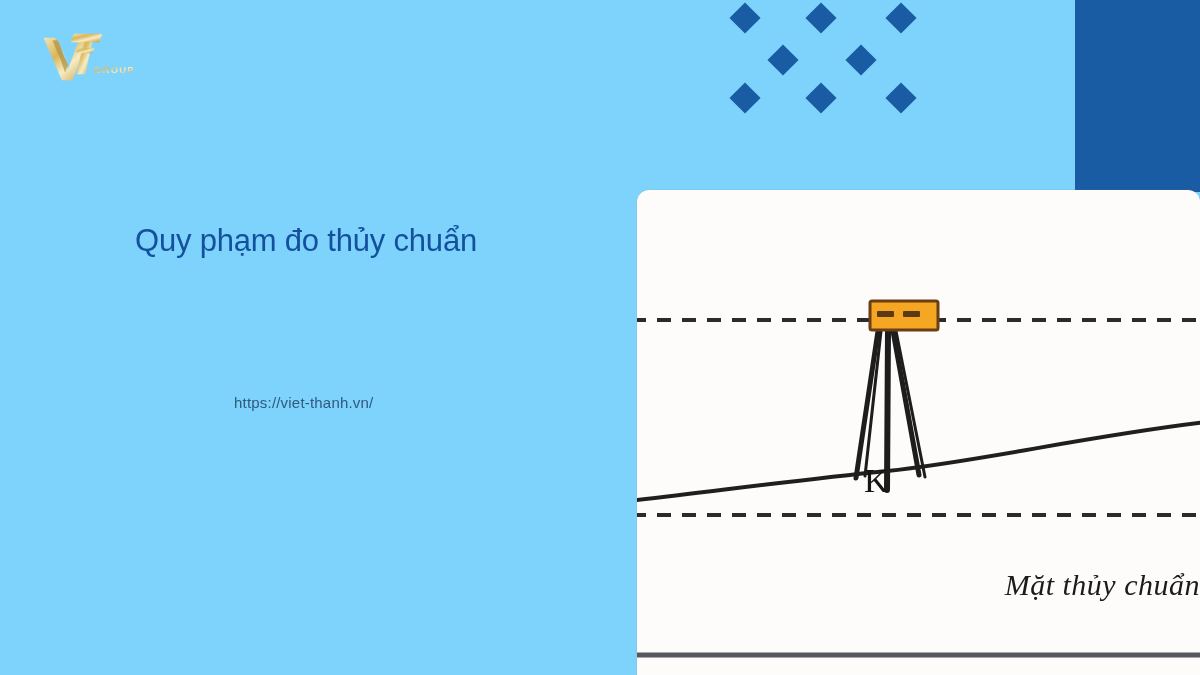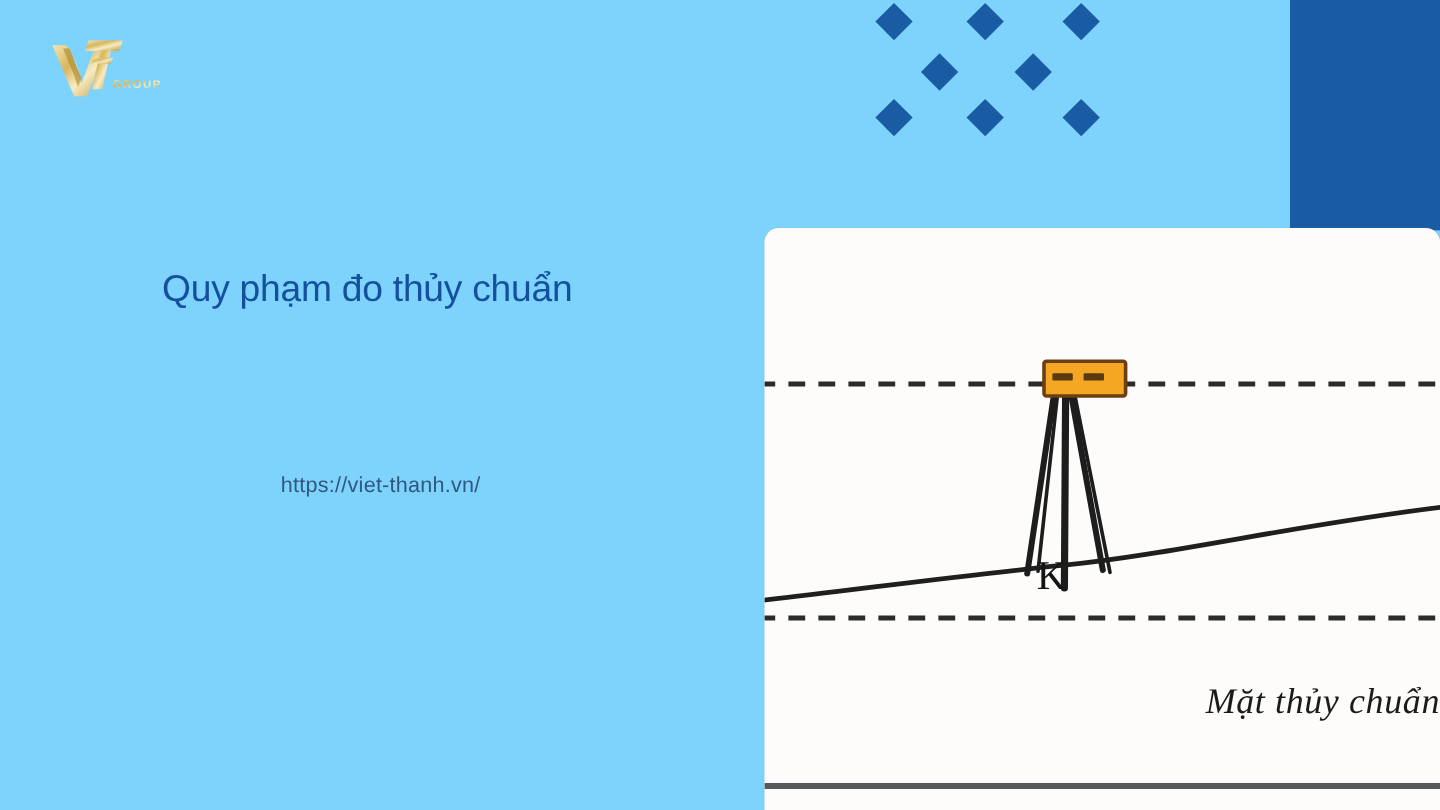--- a/index.html
+++ b/index.html
@@ -72,21 +72,21 @@
     letter-spacing: -0.2px;
     line-height: 1.25;
     margin-left: 24px;
   }
 
   
   .url {
     position: absolute;
     left: 234px;
     top: 394px;
-    font-size: 18px;
+    font-size: 15px;
     color: #31587f;
     letter-spacing: 0.2px;
   }
 
   
   .figure-card {
     position: absolute;
     left: 637px;
     top: 190px;
     width: 563px;

